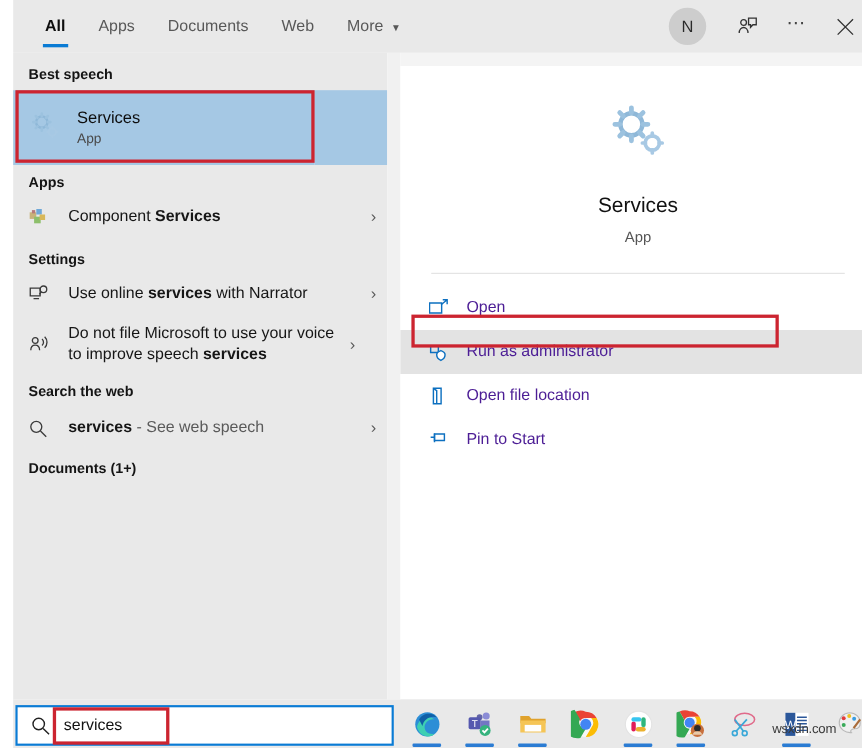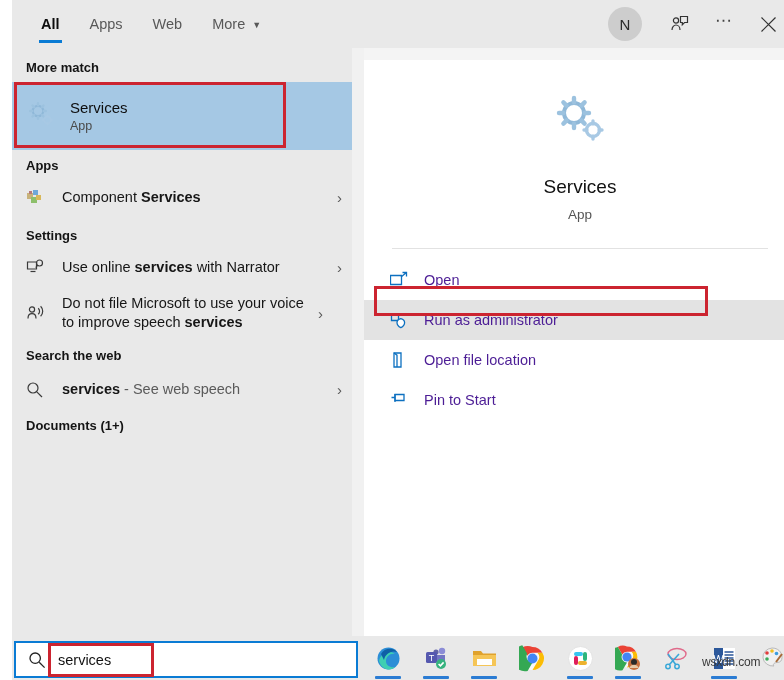--- a/index.html
+++ b/index.html
@@ -163,20 +163,23 @@
 
   <div class="tabbar">
     <div class="tabs">
       <div class="tab active">
         <span>All</span>
       </div>
       <div class="tab">
         <span>Apps</span>
       </div>
       <div class="tab">
+        <span>Documents</span>
+      </div>
+      <div class="tab">
         <span>Web</span>
       </div>
       <div class="tab">
         <span>More</span>
         <span class="chev">▼</span>
       </div>
     </div>
     <div class="tab-spacer"></div>
     <div class="winctl">
       <div class="avatar">
@@ -195,21 +198,21 @@
       <div class="winbtn">
         <svg width="17" height="17" viewBox="0 0 17 17">
           <path d="M1.5 1.5 L15.5 15.5 M15.5 1.5 L1.5 15.5" stroke="#333" stroke-width="1.2" fill="none"></path>
         </svg>
       </div>
     </div>
   </div>
 
   <div class="left-pane">
 
-    <div class="section-title" style="position:absolute; top:12px;">More match</div>
+    <div class="section-title" style="position:absolute; top:12px;">Best speech</div>
 
     <div class="bm-strip" style="top:34px;"></div>
     <div class="bestmatch-wrap" style="top:34px;">
       <div class="bestmatch">
         <span class="bm-ico">
           <svg width="30" height="30" viewBox="0 0 30 30">
             <g fill="none" stroke="#8fb8d8" stroke-width="2.2">
               <circle cx="12" cy="12" r="5.2"></circle>
             </g>
             <g stroke="#9cc2df" stroke-width="2.4" stroke-linecap="round">

